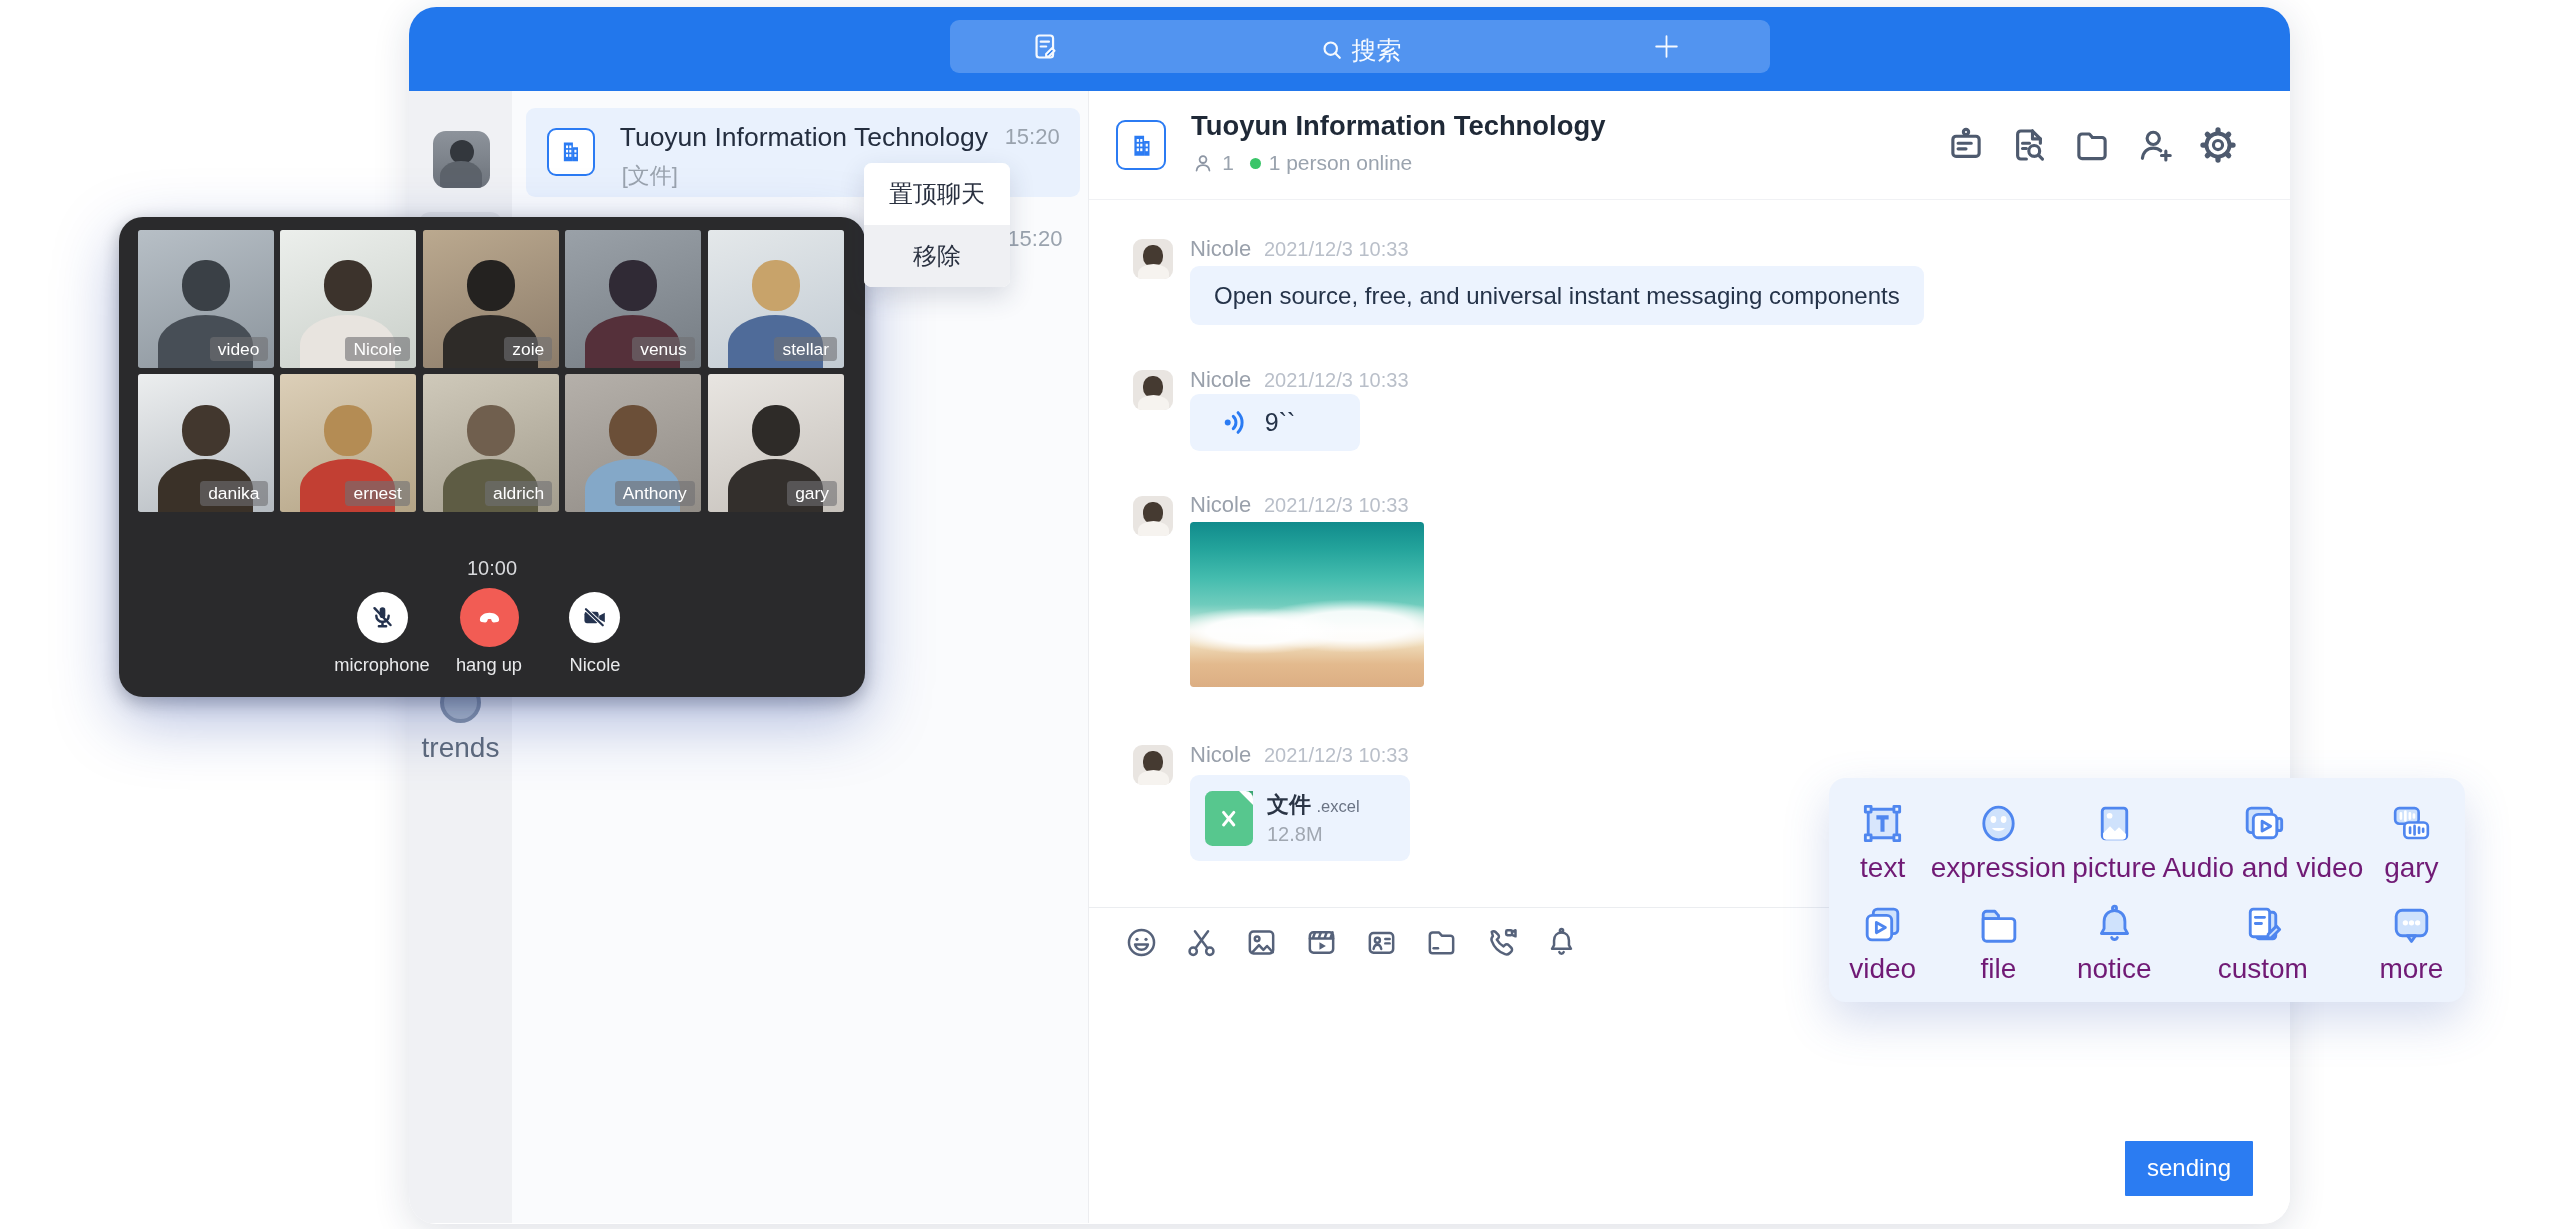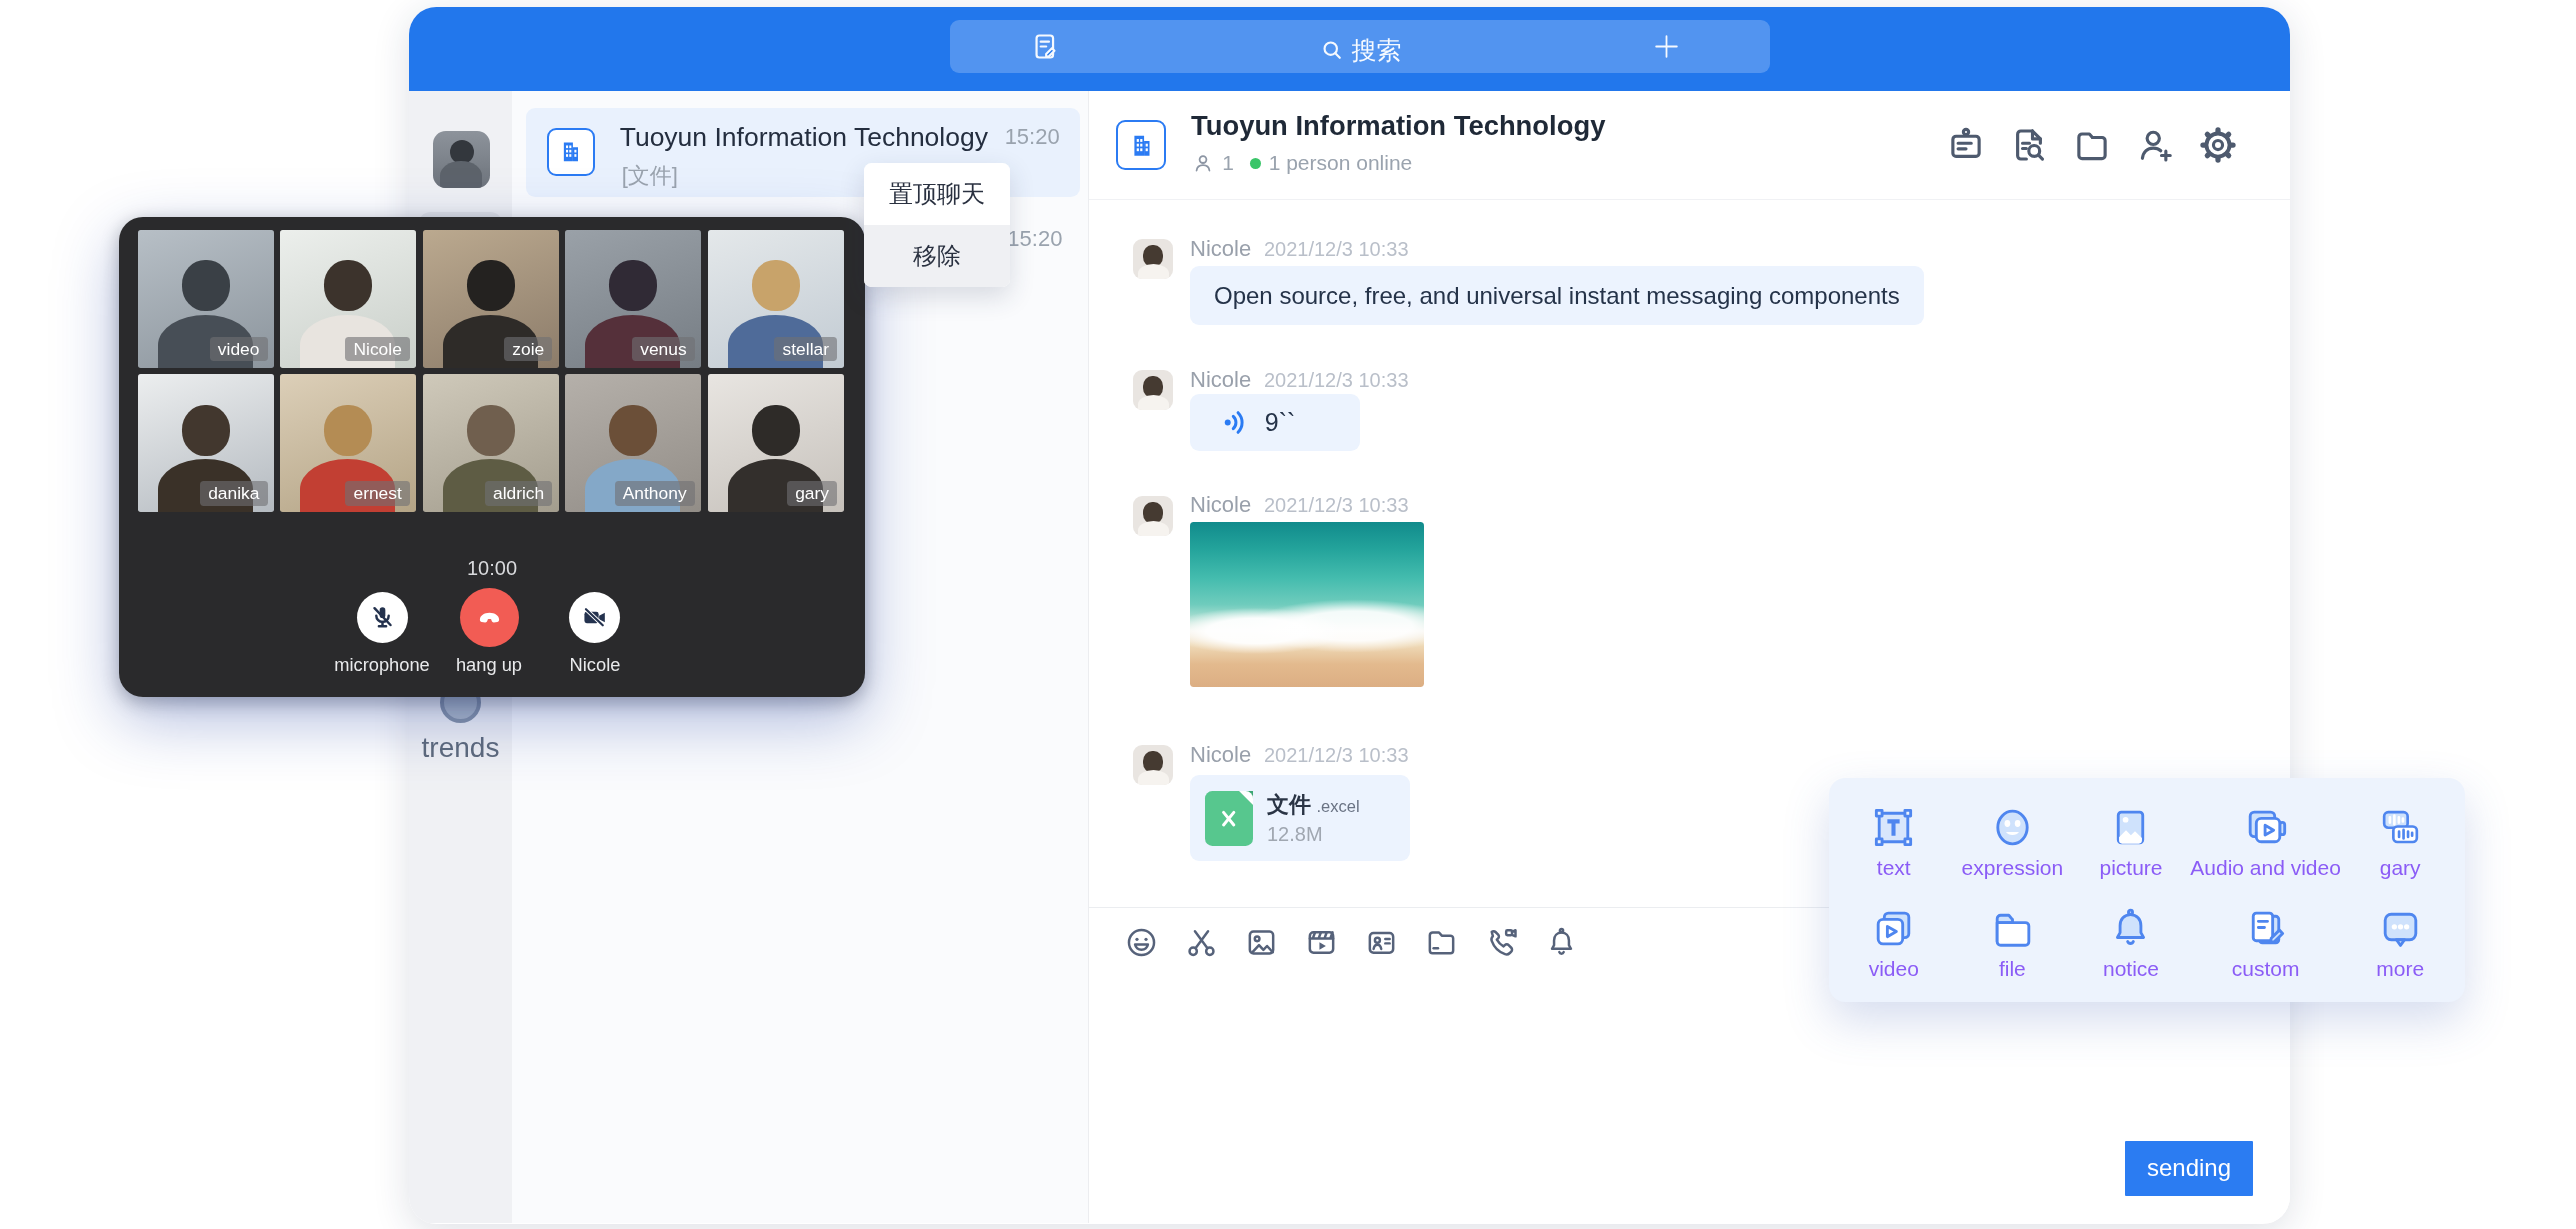--- a/index.html
+++ b/index.html
@@ -122,21 +122,21 @@
   .call-label{position:absolute;top:437px;color:#e9eaec;font-size:18.3px;text-align:center;}
   .lbl-mic{left:199px;width:128px;}
   .lbl-hang{left:306px;width:128px;}
   .lbl-cam{left:412px;width:128px;}
   
   .attach-panel{position:absolute;left:1829px;top:778px;width:636px;height:224px;border-radius:16.5px;background:#edf3fd;
     box-shadow:0 18.3px 46px rgba(70,100,180,.22);z-index:8;
     display:grid;grid-template-columns:repeat(5,1fr);grid-template-rows:1fr 1fr;padding:12.8px 5.5px 9.1px;box-sizing:border-box;}
   .ap-item{display:flex;flex-direction:column;align-items:center;justify-content:center;gap:3.7px;}
   .ap-item .picon{width:49px;height:49px;}
-  .ap-label{font-size:21px;color:#8b5cf6;white-space:nowrap;}
+  .ap-label{font-size:28px;color:#701a75;white-space:nowrap;}
   svg{display:block;}
 </style>
 </head>
 <body>
 
 <div class="window">
 
   <div class="topbar">
     <div class="search-pill">
       <span class="sp-left">

